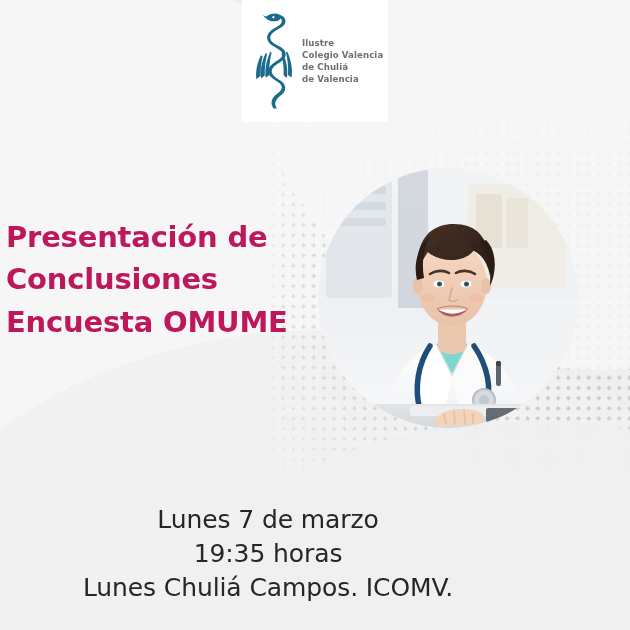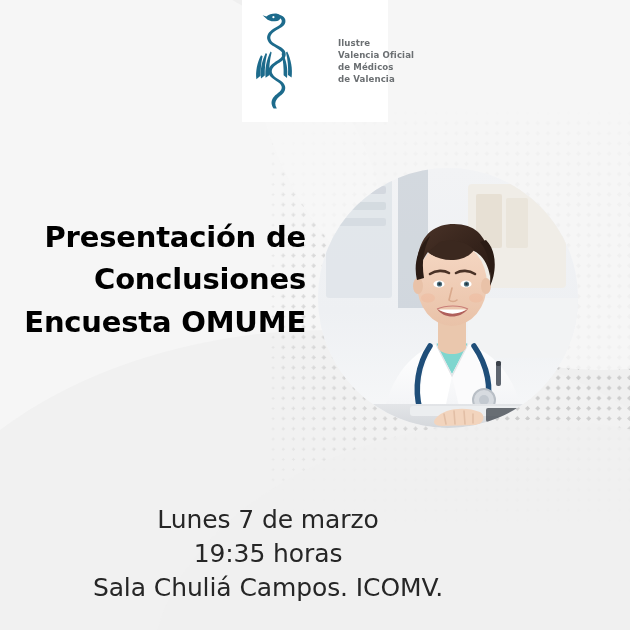--- a/index.html
+++ b/index.html
@@ -124,21 +124,21 @@
   .logo-text {
     margin-left: 2px;
     color: #6b6f72;
     font-family: "DejaVu Sans", sans-serif;
     font-size: 8.6px;
     font-weight: 700;
     line-height: 1.42;
     letter-spacing: 0.1px;
     white-space: nowrap;
   }
-  .logo-text .ln { display: block; margin-left: 36px; }
+  .logo-text .ln { display: block; }
 
   
   .portrait {
     position: absolute;
     z-index: 5;
     left: 318px;
     top: 168px;
     width: 260px;
     height: 260px;
     border-radius: 50%;
@@ -147,22 +147,22 @@
   }
   .portrait svg { display: block; }
 
   
   .headline {
     position: absolute;
     z-index: 7;
     left: 6px;
     top: 216px;
     width: 300px;
-    text-align: right;
-    color: #000000;
+    text-align: left;
+    color: #be185d;
     font-family: "DejaVu Sans", sans-serif;
     font-weight: 700;
     font-size: 29px;
     line-height: 1.46;
     letter-spacing: -0.2px;
   }
   .headline .ln { display: block; white-space: nowrap; }
 
   
   .details {
@@ -313,31 +313,31 @@
 
         <path d="M14.6 47.2 C13.2 53.6 12.4 60.2 12.6 66.8 L8.4 70.2 C7.4 62.4 9.2 53.6 13 46.2 Z"></path>
         <path d="M19.0 45.0 C17.4 52.0 16.6 59.2 16.8 66.4 L13.0 69.4 C11.9 61.0 13.9 51.8 17.8 44.0 Z"></path>
         <path d="M23.6 43.6 C21.8 51.0 21.0 58.6 21.2 66.2 L17.6 68.8 C16.6 60.0 18.6 50.4 22.6 42.6 Z"></path>
         <path d="M38.0 43.4 C39.8 50.8 40.4 58.4 40.0 66.0 L43.6 68.6 C44.8 59.8 43.0 50.2 39.2 42.4 Z"></path>
         <path d="M33.6 44.8 C35.2 51.8 35.8 59.0 35.6 66.2 L39.0 69.0 C40.2 60.6 38.4 51.4 34.6 43.8 Z"></path>
       </g>
     </svg>
     <div class="logo-text">
       <span class="ln">Ilustre</span>
-      <span class="ln">Valencia Oficial</span>
-      <span class="ln">de Médicos</span>
+      <span class="ln">Colegio Valencia</span>
+      <span class="ln">de Chuliá</span>
       <span class="ln">de Valencia</span>
     </div>
   </div>
 
   <div class="headline">
     <span class="ln">Presentación de</span>
     <span class="ln">Conclusiones</span>
     <span class="ln">Encuesta OMUME</span>
   </div>
 
   <div class="details">
     <span class="ln">Lunes 7 de marzo</span>
     <span class="ln">19:35 horas</span>
-    <span class="ln">Sala Chuliá Campos. ICOMV.</span>
+    <span class="ln">Lunes Chuliá Campos. ICOMV.</span>
   </div>
 
 </div>
 
 </body></html>

